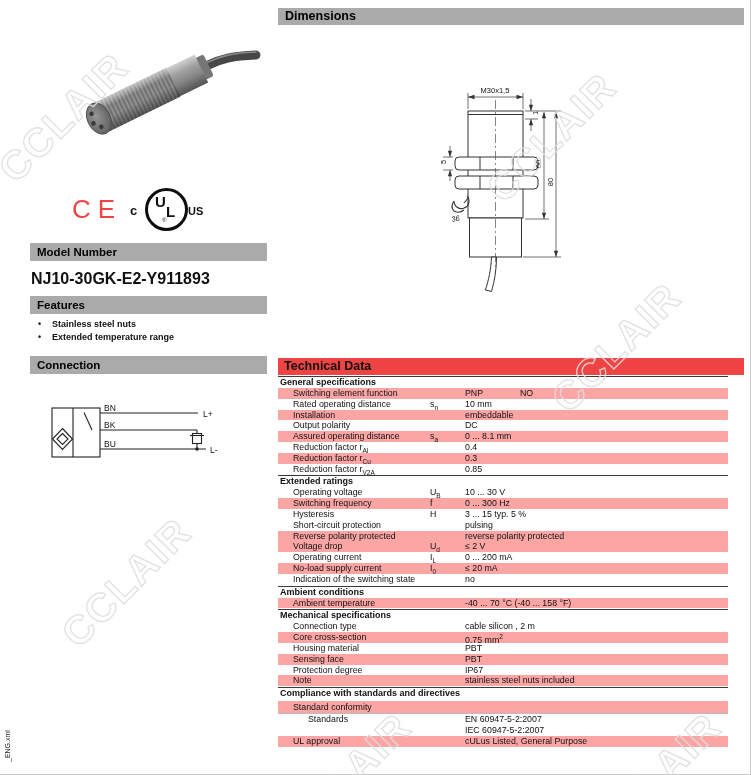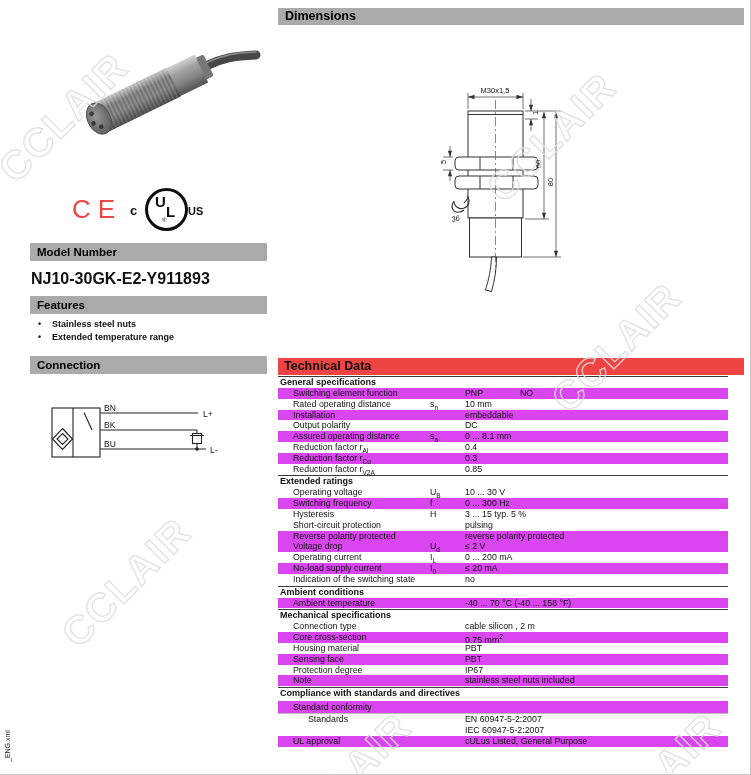--- a/index.html
+++ b/index.html
@@ -43,21 +43,21 @@
   
   #tech{position:absolute;left:278px;top:358px;width:466px}
   #tech-bar{position:relative;background:#ef4444;font-weight:bold;font-size:12.5px;line-height:17px;height:17px;padding-left:6px}
   #tech-body{position:relative;width:450px;font-size:8.8px}
   .ghead{
     height:11px;line-height:11px;font-weight:bold;font-size:9px;
     border-top:1px solid #3a3a3a;padding-left:2px;margin-top:1px;
   }
   .ghead.gap{margin-top:4px}
   .trow{position:relative;height:10.8px;line-height:10.8px}
-  .trow.shade{background:#d946ef}
+  .trow.shade{background:#fca5a5}
   .trow.two-line{height:21.6px}
   .trow.two-line .val div{line-height:10.8px}
   .trow.subhead{margin-top:2px;height:12px;line-height:12px;border-bottom:1px solid #bdbdbd}
   .trow .lbl{position:absolute;left:15px;top:0;white-space:nowrap}
   .trow .sym{position:absolute;left:152px;top:0}
   .trow .val{position:absolute;left:187px;top:0;white-space:nowrap}
   .trow .extra{position:absolute;left:242px;top:0}
   .trow sub,.trow .lbl sub{font-size:6.5px}
   .trow sup{font-size:6.5px;vertical-align:super}
   

